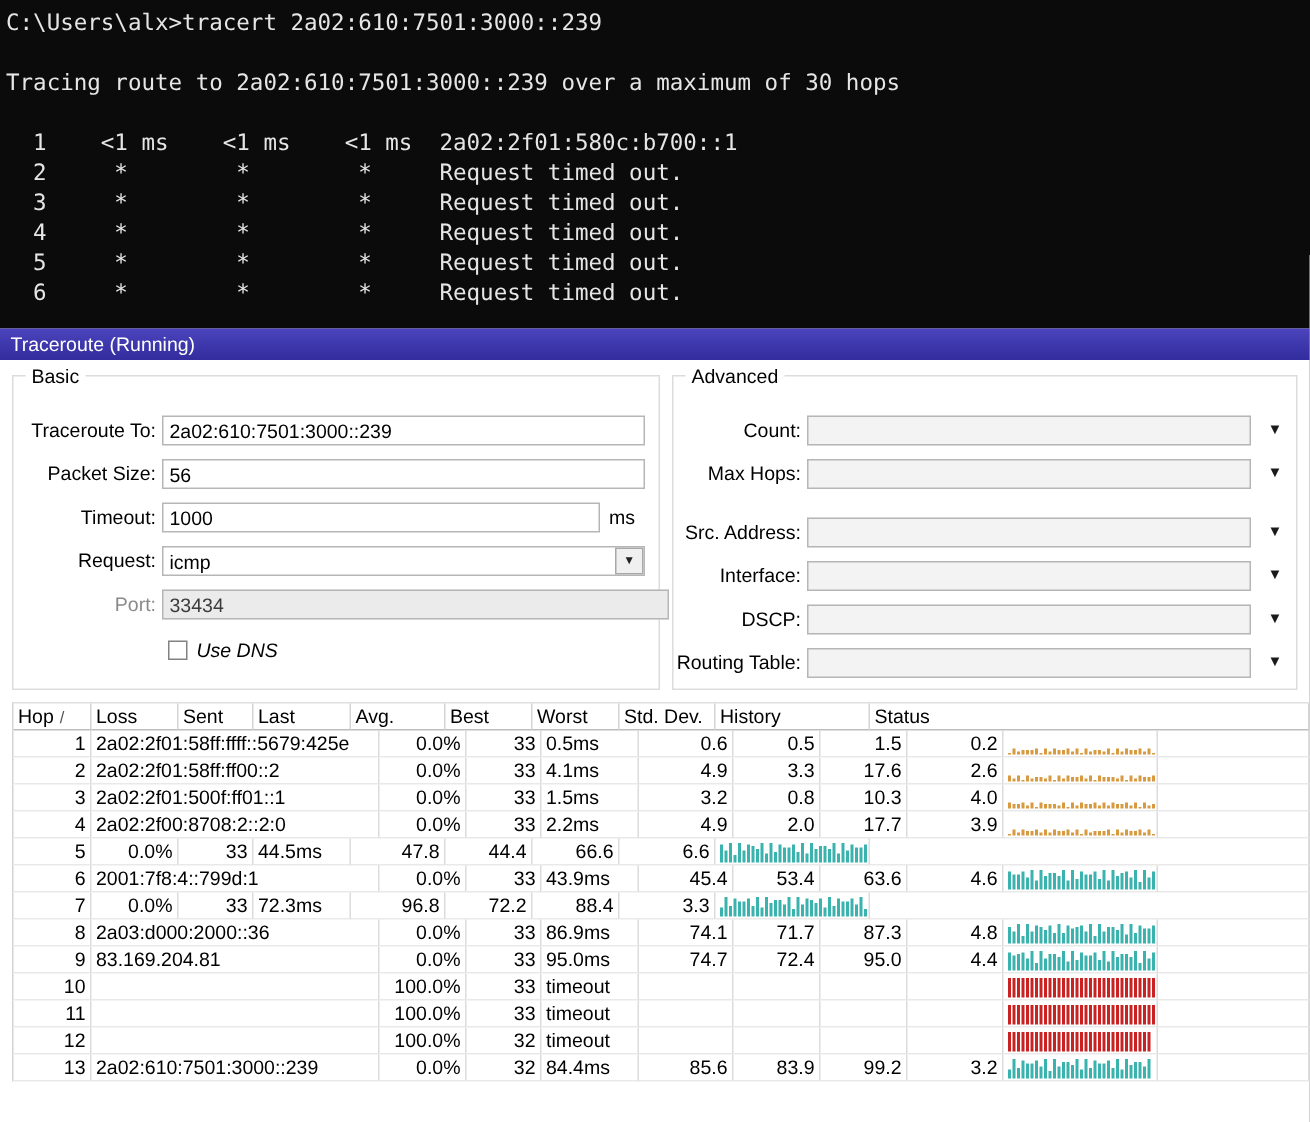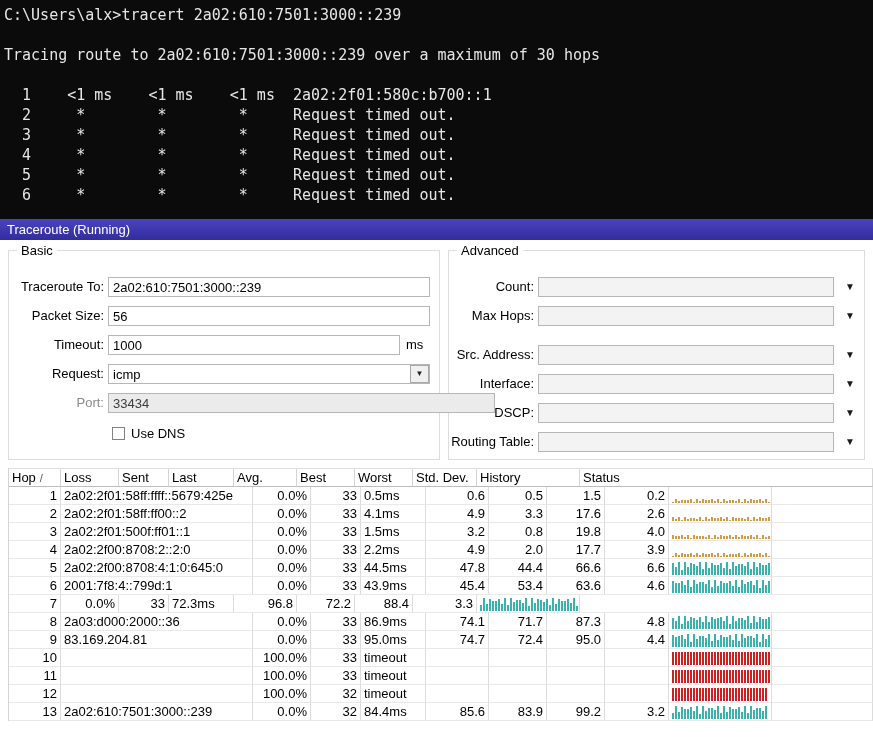--- a/index.html
+++ b/index.html
@@ -78,23 +78,23 @@
       <input class="finput" value="2a02:610:7501:3000::239" spellcheck="false" style="left: 108px; top: 37px; width: 322px;">
       <div class="flabel" style="left: 8px; top: 66px; width: 96px;">Packet Size:</div>
       <input class="finput" value="56" spellcheck="false" style="left: 108px; top: 66px; width: 322px;">
       <div class="flabel" style="left: 8px; top: 95px; width: 96px;">Timeout:</div>
       <input class="finput" value="1000" spellcheck="false" style="left: 108px; top: 95px; width: 292px;">
       <div class="fsuffix" style="left: 406px; top: 95px;">ms</div>
       <div class="flabel" style="left: 8px; top: 124px; width: 96px;">Request:</div>
       <input class="finput" value="icmp" spellcheck="false" style="left: 108px; top: 124px; width: 322px;">
       <div class="combobtn" style="left: 410px; top: 125px;">▼</div>
       <div class="flabel dis" style="left: 8px; top: 153px; width: 96px;">Port:</div>
-      <input class="finput dis" value="33434" spellcheck="false" style="left: 108px; top: 153px; width: 387px;">
+      <input class="finput dis" value="33434" spellcheck="false" style="left: 108px; top: 153px; width: 338px;">
       <span class="checkbox" style="left: 112px; top: 187px;"></span>
-      <div class="cblabel" style="left: 131px; top: 184px;">Use DNS</div>
+      <div class="cblabel" style="left: 131px; top: 184px; font-style: italic;">Use DNS</div>
       <div class="flabel" style="left: 440px; top: 37px; width: 94px;">Count:</div>
       <input class="finput adv" value="" spellcheck="false" style="left: 538px; top: 37px; width: 296px;">
       <div class="advarrow" style="left: 841px; top: 37px; width: 18px;">▼</div>
       <div class="flabel" style="left: 440px; top: 66px; width: 94px;">Max Hops:</div>
       <input class="finput adv" value="" spellcheck="false" style="left: 538px; top: 66px; width: 296px;">
       <div class="advarrow" style="left: 841px; top: 66px; width: 18px;">▼</div>
       <div class="flabel" style="left: 440px; top: 105px; width: 94px;">Src. Address:</div>
       <input class="finput adv" value="" spellcheck="false" style="left: 538px; top: 105px; width: 296px;">
       <div class="advarrow" style="left: 841px; top: 105px; width: 18px;">▼</div>
       <div class="flabel" style="left: 440px; top: 134px; width: 94px;">Interface:</div>
@@ -221,21 +221,21 @@
           <div class="td " style="flex: 1 1 0%;"></div>
         </div>
         <div class="tr">
           <div class="td right" style="width: 52px;">3</div>
           <div class="td " style="width: 192px;">2a02:2f01:500f:ff01::1</div>
           <div class="td right" style="width: 58px;">0.0%</div>
           <div class="td right" style="width: 50px;">33</div>
           <div class="td " style="width: 65px;">1.5ms</div>
           <div class="td right" style="width: 63px;">3.2</div>
           <div class="td right" style="width: 58px; text-align: right;">0.8</div>
-          <div class="td right" style="width: 58px;">19.8</div>
+          <div class="td right" style="width: 58px;">10.3</div>
           <div class="td right" style="width: 64px;">4.0</div>
           <div class="td " style="width: 103px;">
             <div class="hist">
               <i style="height: 4px; background: rgb(216, 154, 64);"></i>
               <i style="height: 3px; background: rgb(216, 154, 64);"></i>
               <i style="height: 3px; background: rgb(216, 154, 64);"></i>
               <i style="height: 4px; background: rgb(216, 154, 64);"></i>
               <i style="height: 2px; background: rgb(216, 154, 64);"></i>
               <i style="height: 4px; background: rgb(216, 154, 64);"></i>
               <i style="height: 1px; background: rgb(216, 154, 64);"></i>
@@ -313,21 +313,20 @@
               <i style="height: 4px; background: rgb(216, 154, 64);"></i>
               <i style="height: 2px; background: rgb(216, 154, 64);"></i>
               <i style="height: 4px; background: rgb(216, 154, 64);"></i>
               <i style="height: 1px; background: rgb(216, 154, 64);"></i>
             </div>
           </div>
           <div class="td " style="flex: 1 1 0%;"></div>
         </div>
         <div class="tr">
           <div class="td right" style="width: 52px;">5</div>
-          <div class="td " style="width: 192px;">2a02:2f00:8708:4:1:0:645:0</div>
           <div class="td right" style="width: 58px;">0.0%</div>
           <div class="td right" style="width: 50px;">33</div>
           <div class="td " style="width: 65px;">44.5ms</div>
           <div class="td right" style="width: 63px;">47.8</div>
           <div class="td right" style="width: 58px;">44.4</div>
           <div class="td right" style="width: 58px;">66.6</div>
           <div class="td right" style="width: 64px;">6.6</div>
           <div class="td " style="width: 103px;">
             <div class="hist">
               <i style="height: 12px; background: rgb(58, 179, 174);"></i>

